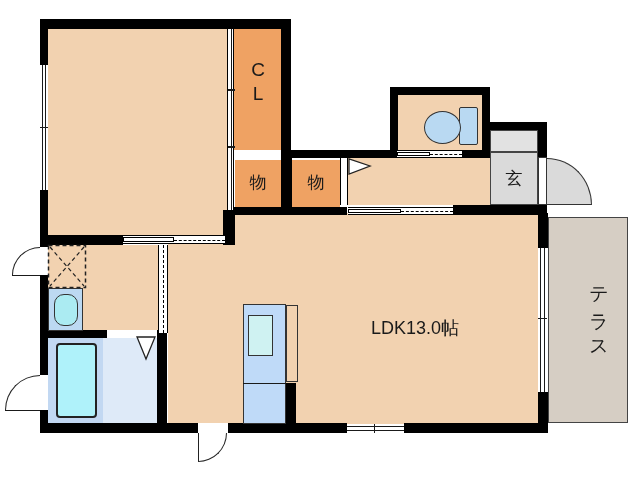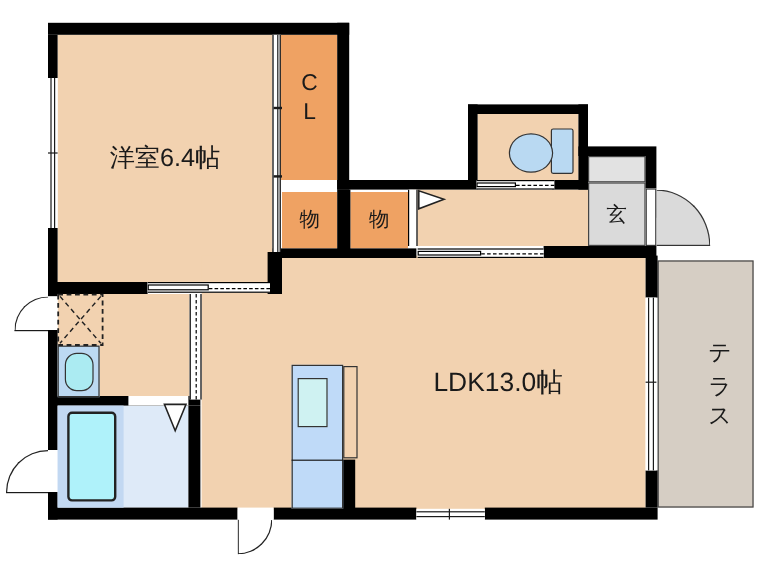--- a/index.html
+++ b/index.html
@@ -38,21 +38,21 @@
   
   .arc-tl{border-top:1px solid #222;border-left:1px solid #222;border-top-left-radius:100% 100%;z-index:4;}
   .arc-br{border-left:1px solid #222;border-bottom:1px solid #222;border-right:1px solid #222;border-bottom-right-radius:100% 100%;z-index:4;}
   .arc-entry{background:#DADADA;border-top:1px solid #333;border-right:1px solid #333;border-bottom:1px solid #333;border-top-right-radius:100% 100%;z-index:4;}
   
   .l-yoshitsu{left:60px;top:120px;width:155px;font-size:21px;}
   .l-cl{left:244px;top:58px;width:28px;font-size:19px;line-height:1.25;}
   .l-mono1{left:235px;top:173px;width:46px;font-size:17px;}
   .l-mono2{left:292px;top:173px;width:48px;font-size:17px;}
   .l-genkan{left:490px;top:169px;width:48px;font-size:17px;}
-  .l-ldk{left:340px;top:306px;width:150px;font-size:22px;}
+  .l-ldk{left:340px;top:318px;width:150px;font-size:18px;}
   .l-terrace{left:566px;top:274px;width:44px;height:110px;font-size:19px;writing-mode:vertical-rl;letter-spacing:5px;text-align:left;}
 </style>
 </head>
 <body>
 
 <div id="plan">
 
   <div class="fill f-yoshitsu"></div>
   <div class="fill f-cl"></div>
   <div class="fill f-mono1"></div>
@@ -165,21 +165,20 @@
       <line x1="84" y1="247" x2="50" y2="286" stroke="#222" stroke-width="1.2" stroke-dasharray="4 3"></line>
     </g>
     <g>
       <polygon points="137,337 155,337 146,359" fill="#ffffff" stroke="#222" stroke-width="1.3"></polygon>
     </g>
     <g>
       <polygon points="349,159 349,174 370,166" fill="#ffffff" stroke="#222" stroke-width="1.3"></polygon>
     </g>
   </svg>
 
-  <div class="lbl l-yoshitsu">洋室6.4帖</div>
   <div class="lbl l-cl">C
 L</div>
   <div class="lbl l-mono1">物</div>
   <div class="lbl l-mono2">物</div>
   <div class="lbl l-genkan">玄</div>
   <div class="lbl l-ldk">LDK13.0帖</div>
   <div class="lbl l-terrace">テラス</div>
 
 </div>
 

